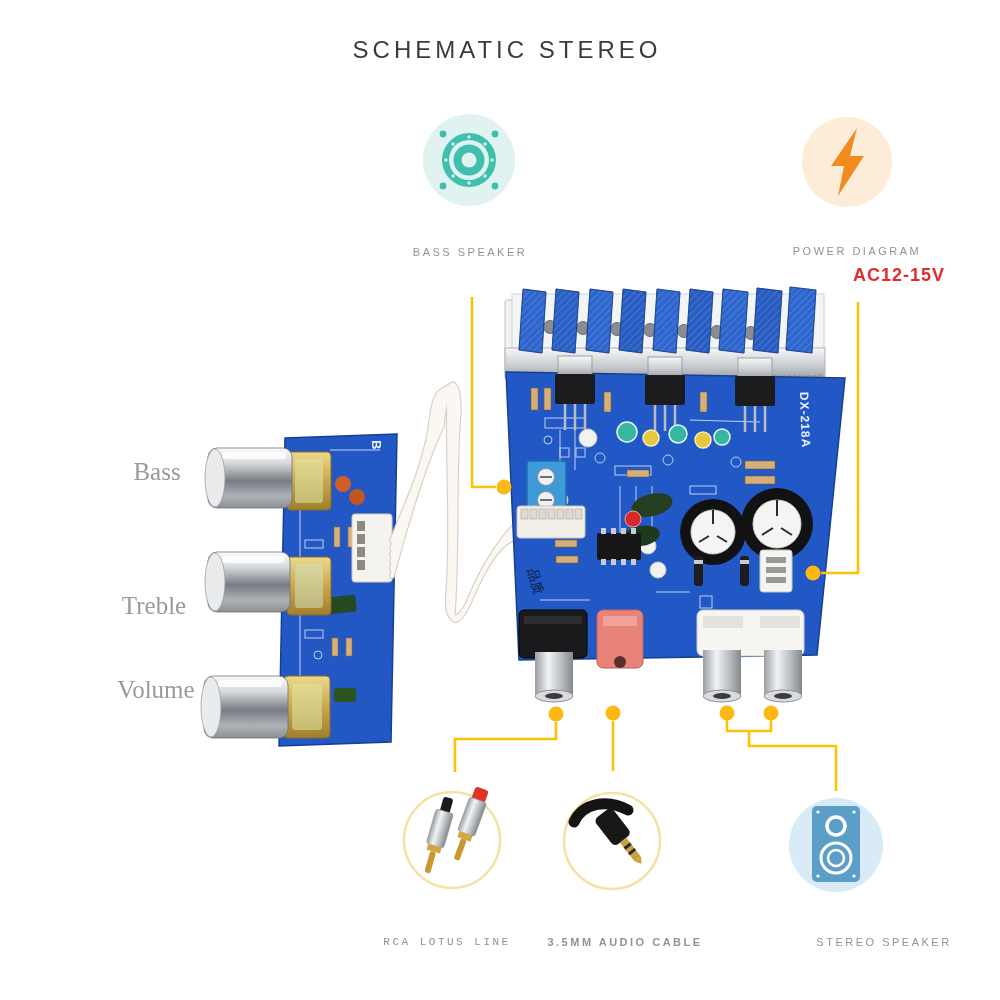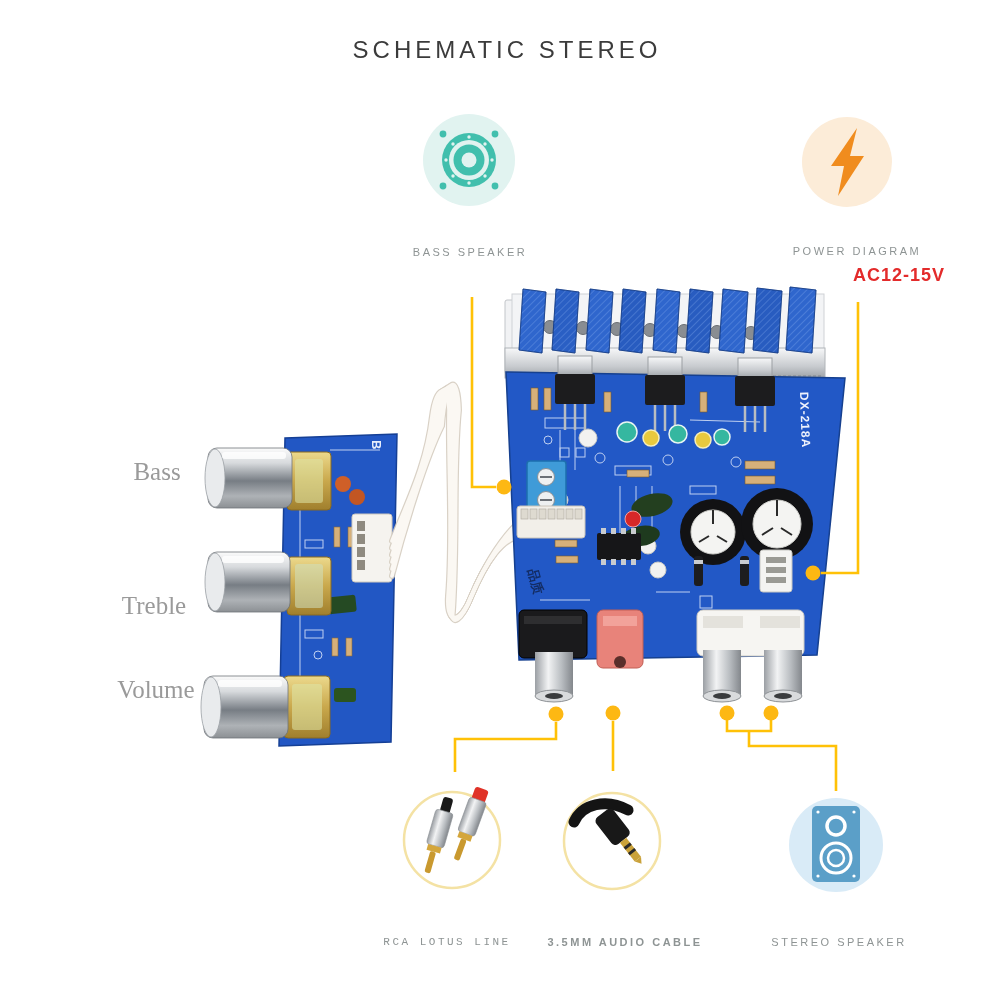--- a/index.html
+++ b/index.html
@@ -420,15 +420,15 @@
 <div class="lbl callout" style="left:470px;top:246px;">BASS SPEAKER</div>
 <div class="lbl callout" style="left:857px;top:245px;">POWER DIAGRAM</div>
 <div class="lbl voltage" style="left:861px;top:265px;margin-left:38px;">AC12-15V</div>
 
 <div class="lbl knob-label" style="left:157px;top:458px;">Bass</div>
 <div class="lbl knob-label" style="left:154px;top:568px;margin-top:24px;">Treble</div>
 <div class="lbl knob-label" style="left:156px;top:676px;">Volume</div>
 
 <div class="lbl callout" style="left:447px;top:936px;font-family:Liberation Mono, monospace;">RCA LOTUS LINE</div>
 <div class="lbl callout" style="left:625px;top:936px;font-weight:bold;">3.5MM AUDIO CABLE</div>
-<div class="lbl callout" style="left:839px;top:936px;">STEREO SPEAKER</div>
+<div class="lbl callout" style="left:884px;top:936px;">STEREO SPEAKER</div>
 
 </div>
 
 </body></html>

